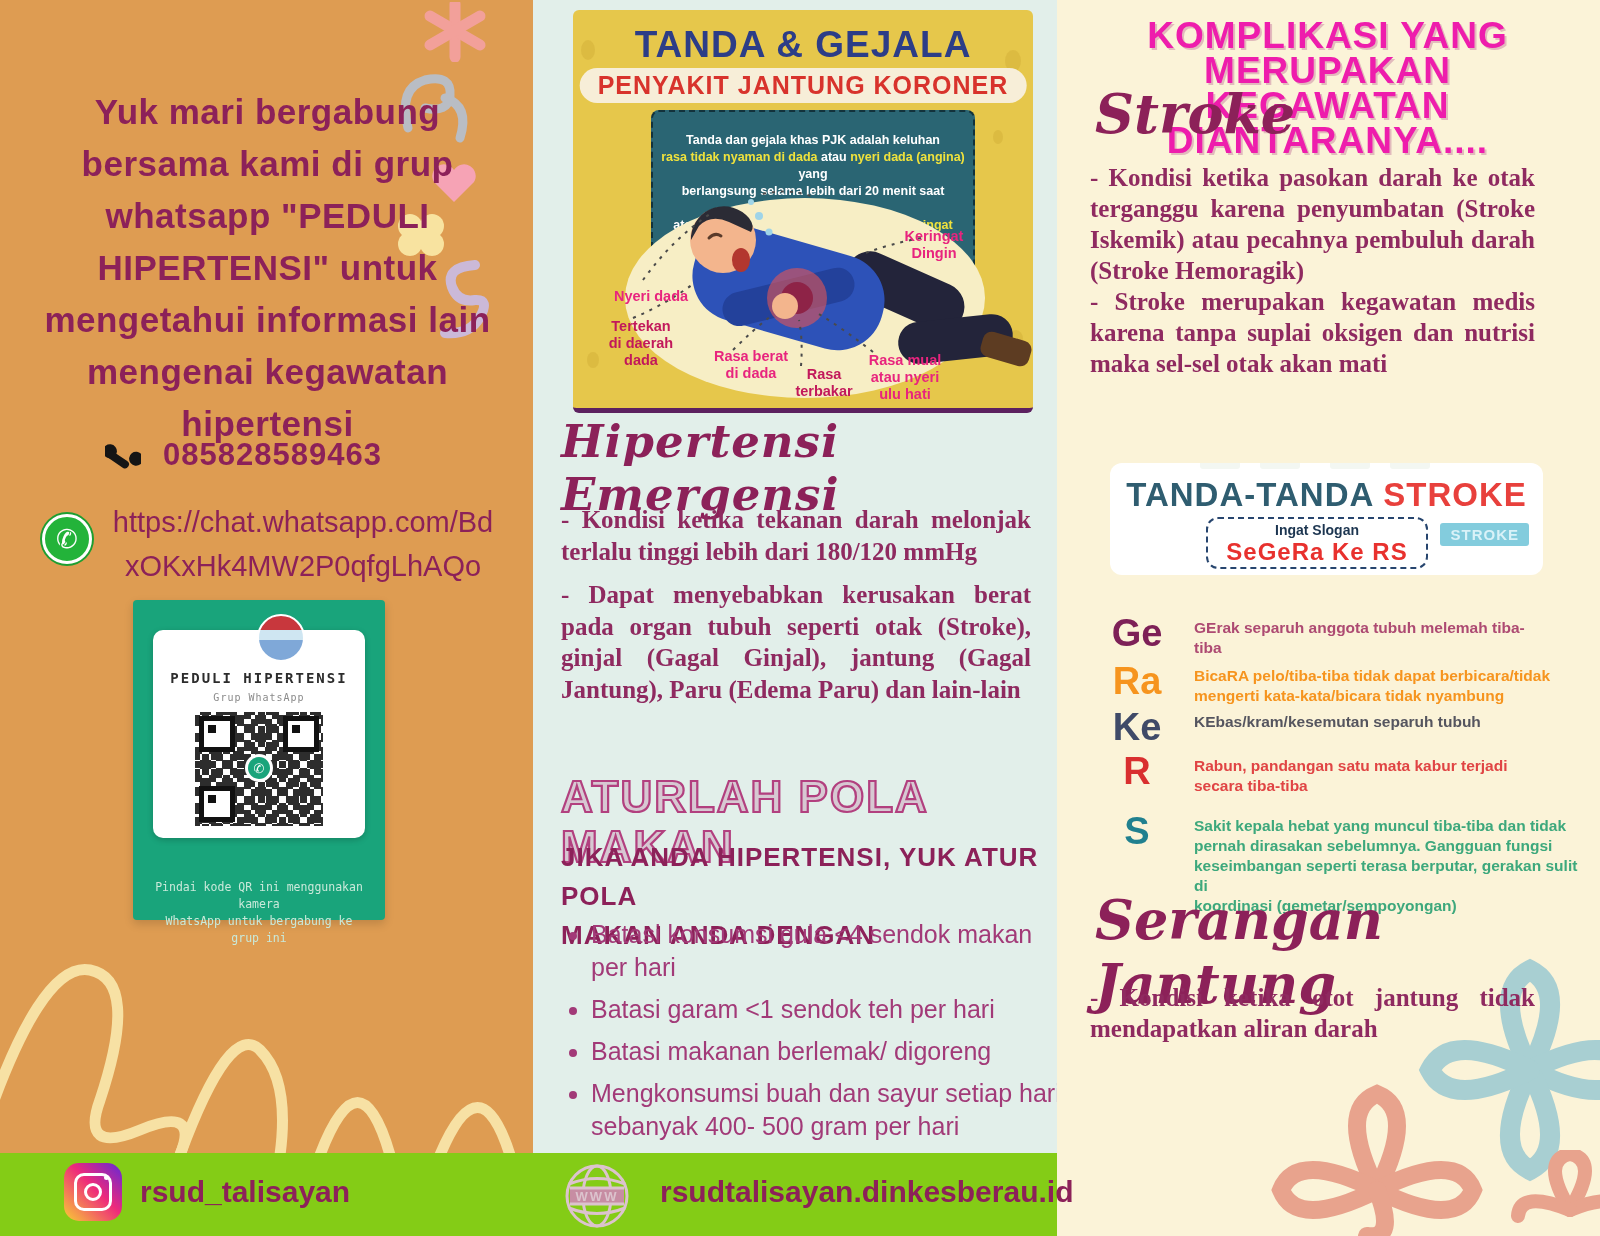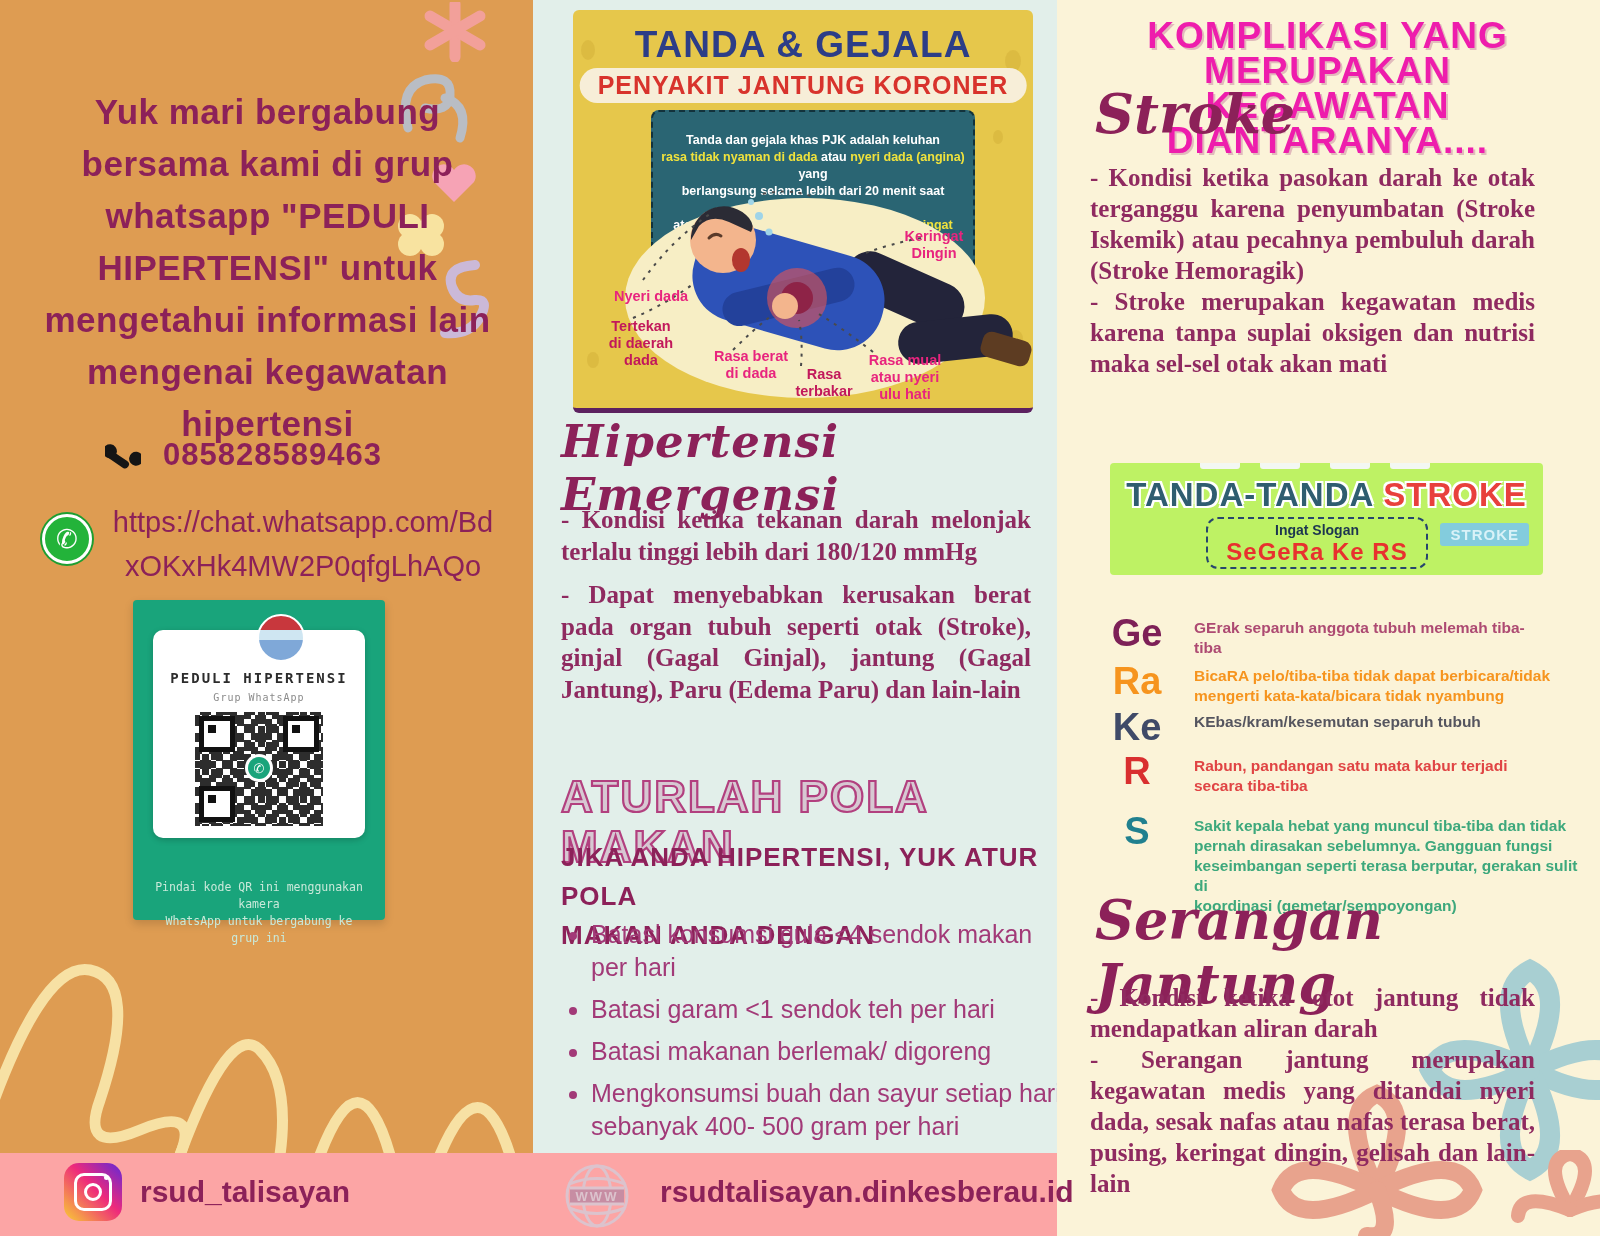--- a/index.html
+++ b/index.html
@@ -63,41 +63,41 @@
   .bullets{position:absolute;left:32px;top:918px;width:478px;margin:0;padding:0 0 0 26px;color:#a23a78;font-size:25px;line-height:33px;}
   .bullets li{margin-bottom:9px;}
 
   
   .h-kompl{position:absolute;left:18px;top:18px;width:505px;text-align:center;font-size:37px;line-height:35px;
            font-weight:900;color:#ee1dac;letter-spacing:1px;text-shadow:2px 2px 0 rgba(150,16,102,.25);}
   .h-stroke{position:absolute;left:38px;top:82px;font-size:54px;}
   .rbody{position:absolute;left:33px;width:445px;font-size:25px;line-height:31px;}
   .rbody p{margin:0;}
   .rb1{top:162px;}
-  .banner{position:absolute;left:53px;top:463px;width:433px;height:112px;background:#bef264;border-radius:4px;overflow:hidden;}
+  .banner{position:absolute;left:53px;top:463px;width:433px;height:112px;background:#ffffff;border-radius:12px;overflow:hidden;}
   .banner-croptext{position:absolute;left:90px;top:0;width:250px;height:11px;overflow:hidden;}
   .banner-croptext i{position:absolute;left:0;top:-4px;width:40px;height:10px;background:#f3f7f2;border-radius:3px;box-shadow:60px 0 0 #f3f7f2,130px 0 0 #f3f7f2,190px 0 0 #f3f7f2;}
   .banner-title{position:absolute;left:0;top:13px;width:100%;text-align:center;font-size:33px;font-weight:900;letter-spacing:1px;}
   .bt-dark{color:#2f5d70;text-shadow:-2px -2px 0 #fff,2px -2px 0 #fff,-2px 2px 0 #fff,2px 2px 0 #fff;}
   .bt-red{color:#e8403c;text-shadow:-2px -2px 0 #fff,2px -2px 0 #fff,-2px 2px 0 #fff,2px 2px 0 #fff;}
   .slogan{position:absolute;left:96px;top:54px;width:218px;height:48px;border:2px dashed #27456e;border-radius:12px;text-align:center;}
   .slogan-top{font-size:14px;font-weight:900;color:#1c3550;margin-top:3px;}
   .slogan-main{font-size:24px;font-weight:900;color:#e8312e;letter-spacing:1px;}
   .watermark{position:absolute;right:14px;top:60px;background:#83ccdd;color:#d9f2f8;font-size:15px;font-weight:900;padding:3px 10px;border-radius:3px;letter-spacing:1px;}
   .srow{position:absolute;left:45px;width:485px;display:flex;gap:22px;align-items:flex-start;}
   .sletter{flex:0 0 70px;text-align:center;font-size:38px;font-weight:900;line-height:38px;margin-top:-4px;}
   .stext{font-size:15.5px;line-height:20px;font-weight:bold;}
   .c-se{color:#2f9e41;} .c-ge-l{color:#7d2057;} .c-ge-t{color:#ad4a72;}
   .c-ra{color:#f6941e;} .c-ke-l{color:#3f4a68;} .c-ke-t{color:#55555f;}
   .c-r-l{color:#d92f2f;} .c-r-t{color:#e04444;} .c-s-l{color:#20808f;} .c-s-t{color:#3da87c;}
   .h-serang{position:absolute;left:38px;top:888px;font-size:54px;}
   .rb2{top:982px;}
 
   
-  .footer{position:absolute;left:0;top:1153px;width:1057px;height:83px;background:#fca5a5;}
+  .footer{position:absolute;left:0;top:1153px;width:1057px;height:83px;background:#84cc16;}
   .ig-icon{position:absolute;left:64px;top:10px;width:58px;height:58px;border-radius:15px;
            background:linear-gradient(45deg,#f9ce34 0%,#ee2a7b 55%,#6228d7 100%);}
   .ig-frame{position:absolute;left:10px;top:10px;width:32px;height:32px;border:3.5px solid #fff;border-radius:10px;}
   .ig-lens{position:absolute;left:20px;top:20px;width:12px;height:12px;border:3.5px solid #fff;border-radius:50%;}
   .ig-dot{position:absolute;right:13px;top:12px;width:5px;height:5px;border-radius:50%;background:#fff;}
   .ig-text{position:absolute;left:140px;top:22px;font-size:30px;font-weight:bold;color:#8c2159;}
   .globe{position:absolute;left:558px;top:4px;}
   .web-text{position:absolute;left:660px;top:22px;font-size:30px;font-weight:bold;color:#8c2159;}
 
   
@@ -356,21 +356,20 @@
       <div class="sletter c-s-l">S</div>
       <div class="stext c-s-t pre">Sakit kepala hebat yang muncul tiba-tiba dan tidak
 pernah dirasakan sebelumnya. Gangguan fungsi
 keseimbangan seperti terasa berputar, gerakan sulit di
 koordinasi (gemetar/sempoyongan)</div>
     </div>
 
     <div class="script h-serang">Serangan Jantung</div>
     <div class="serifbody rbody rb2">
       <p>- Kondisi ketika otot jantung tidak mendapatkan aliran darah</p>
-      <p>- Serangan jantung merupakan kegawatan medis yang ditandai nyeri dada, sesak nafas atau nafas terasa berat, pusing, keringat dingin, gelisah dan lain-lain</p>
     </div>
   </div>
 
   <div class="footer">
     <div class="ig-icon">
       <div class="ig-frame"></div>
         <div class="ig-lens"></div>
         <div class="ig-dot"></div>
     </div>
     <div class="ig-text">rsud_talisayan</div>

